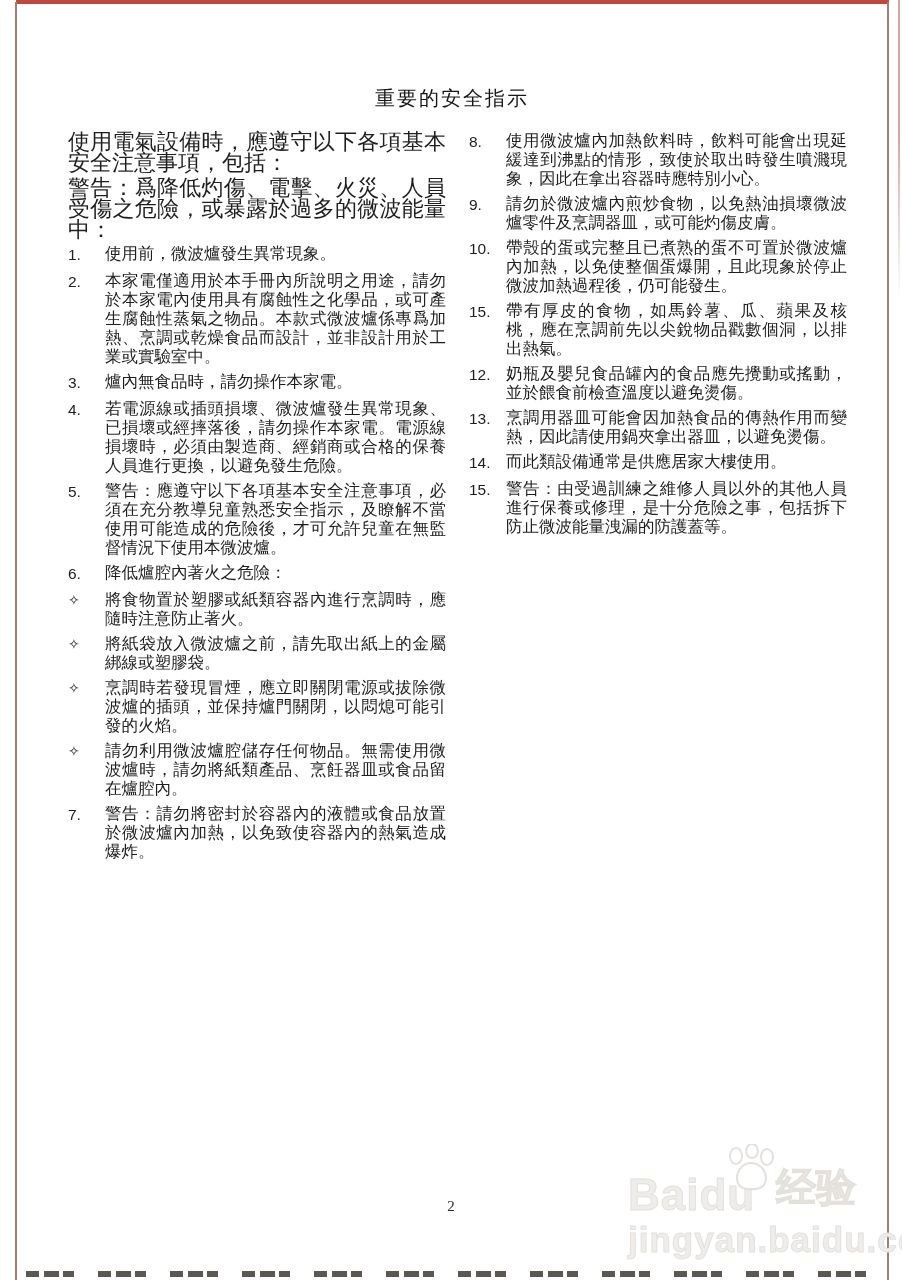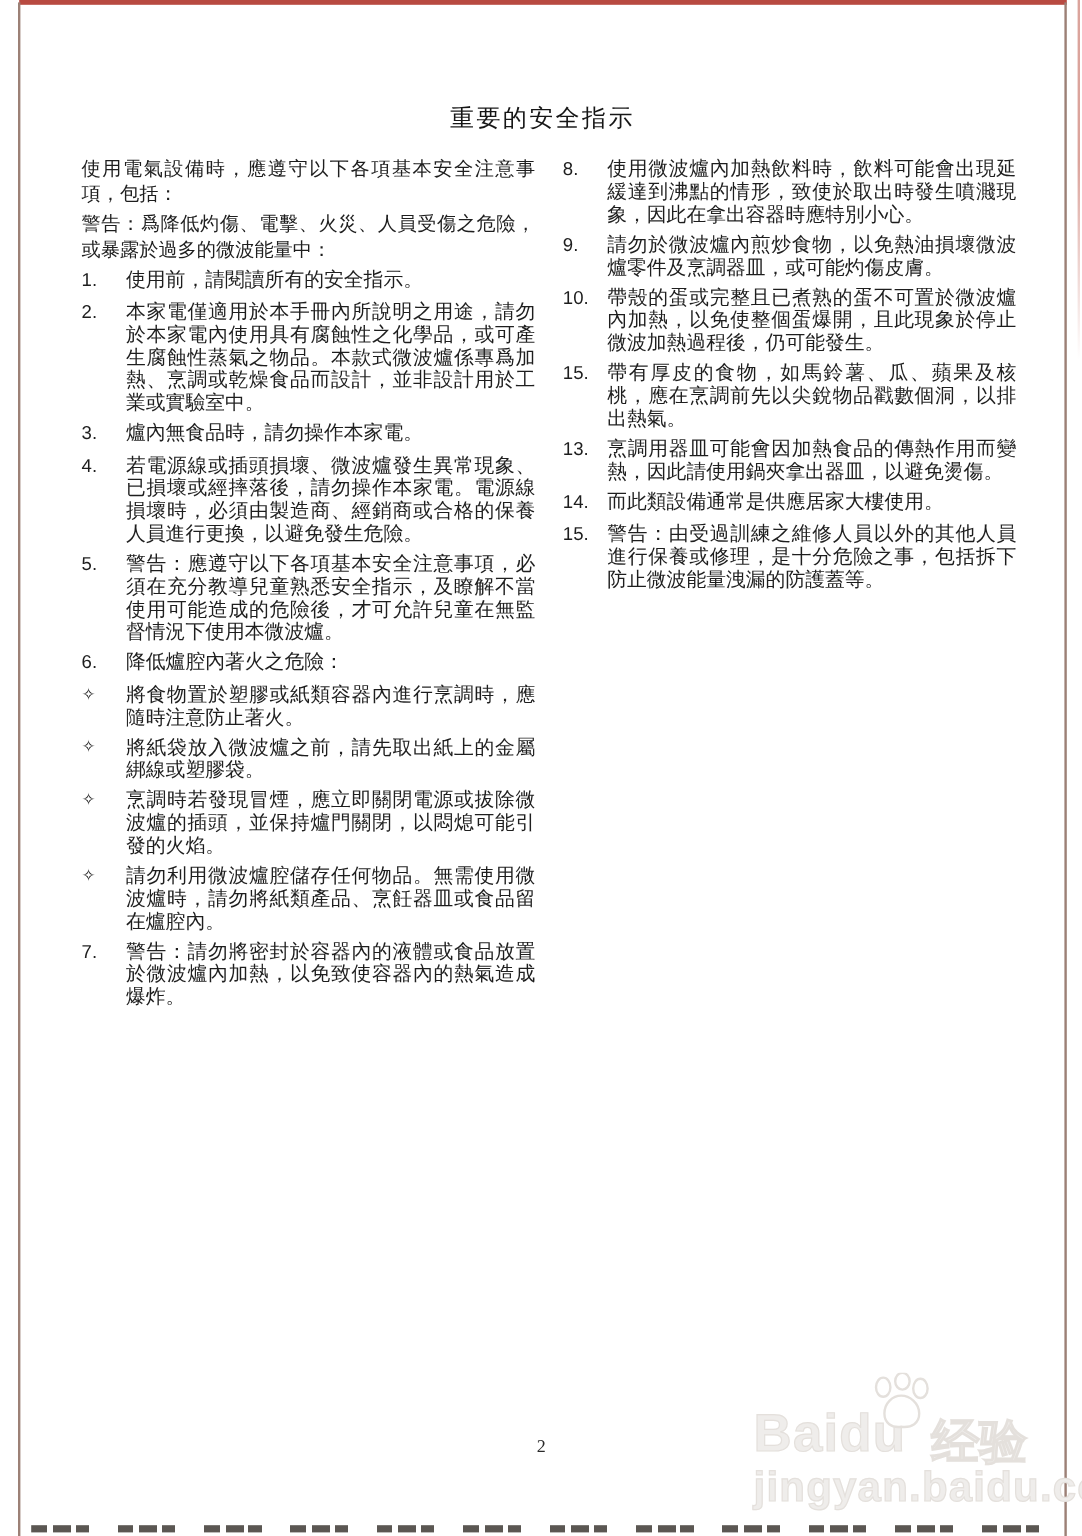--- a/index.html
+++ b/index.html
@@ -33,21 +33,21 @@
     font-size: 20px; font-weight: 500; letter-spacing: 2px;
     color: #161616;
   }
   .columns {
     position: absolute; top: 131px; left: 68px; width: 780px;
     display: flex; gap: 23px; align-items: flex-start;
   }
   .col { width: 378px; }
   .intro {
     margin: 0 0 4px 0;
-    font-size: 16px; line-height: 21px;
+    font-size: 22px; line-height: 21px;
     text-align: justify;
   }
   .item {
     display: flex; margin: 0 0 6px 0;
   }
   .marker {
     flex: 0 0 37px;
     font-family: "Liberation Sans", "DejaVu Sans", sans-serif;
     font-size: 15.5px; line-height: 21px;
     color: #1e1e1e;
@@ -78,21 +78,21 @@
     position: relative; height: 72px;
   }
   .wm-brand {
     position: absolute; left: 0; top: 24px;
     font-size: 44px; font-weight: bold; letter-spacing: 1px;
   }
   .wm-paw {
     position: absolute; left: 96px; top: -2px;
   }
   .wm-cn {
-    position: absolute; left: 148px; top: 28px;
+    position: absolute; left: 148px; top: 14px;
     font-size: 40px; font-weight: bold;
   }
   .wm-url {
     margin-top: 2px;
     font-size: 35px; font-weight: bold; letter-spacing: 1px;
   }
   
   .dashes {
     position: absolute; left: 26px; top: 1271px; width: 856px; height: 6px;
     background: repeating-linear-gradient(90deg,
@@ -114,21 +114,21 @@
 
 <h1 class="title">重要的安全指示</h1>
 
 <div class="columns">
   <div class="col" id="col-left">
     <p class="intro">使用電氣設備時，應遵守以下各項基本安全注意事項，包括：</p>
     <p class="intro">警告：爲降低灼傷、電擊、火災、人員受傷之危險，或暴露於過多的微波能量中：</p>
 
   <div class="item">
     <span class="marker">1.</span>
-    <span class="text">使用前，請閱讀所有的安全指示。</span>
+    <span class="text">使用前，微波爐發生異常現象。</span>
   </div>
 
   <div class="item">
     <span class="marker">2.</span>
     <span class="text">本家電僅適用於本手冊內所說明之用途，請勿於本家電內使用具有腐蝕性之化學品，或可產生腐蝕性蒸氣之物品。本款式微波爐係專爲加熱、烹調或乾燥食品而設計，並非設計用於工業或實驗室中。</span>
   </div>
 
   <div class="item">
     <span class="marker">3.</span>
     <span class="text">爐內無食品時，請勿操作本家電。</span>
@@ -188,20 +188,24 @@
   <div class="item">
     <span class="marker">10.</span>
     <span class="text">帶殼的蛋或完整且已煮熟的蛋不可置於微波爐內加熱，以免使整個蛋爆開，且此現象於停止微波加熱過程後，仍可能發生。</span>
   </div>
 
   <div class="item">
     <span class="marker">15.</span>
     <span class="text">帶有厚皮的食物，如馬鈴薯、瓜、蘋果及核桃，應在烹調前先以尖銳物品戳數個洞，以排出熱氣。</span>
   </div>
 
+  <div class="item">
+    <span class="marker">12.</span>
+    <span class="text">奶瓶及嬰兒食品罐內的食品應先攪動或搖動，並於餵食前檢查溫度以避免燙傷。</span>
+  </div>
 
   <div class="item">
     <span class="marker">13.</span>
     <span class="text">烹調用器皿可能會因加熱食品的傳熱作用而變熱，因此請使用鍋夾拿出器皿，以避免燙傷。</span>
   </div>
 
   <div class="item">
     <span class="marker">14.</span>
     <span class="text">而此類設備通常是供應居家大樓使用。</span>
   </div>

